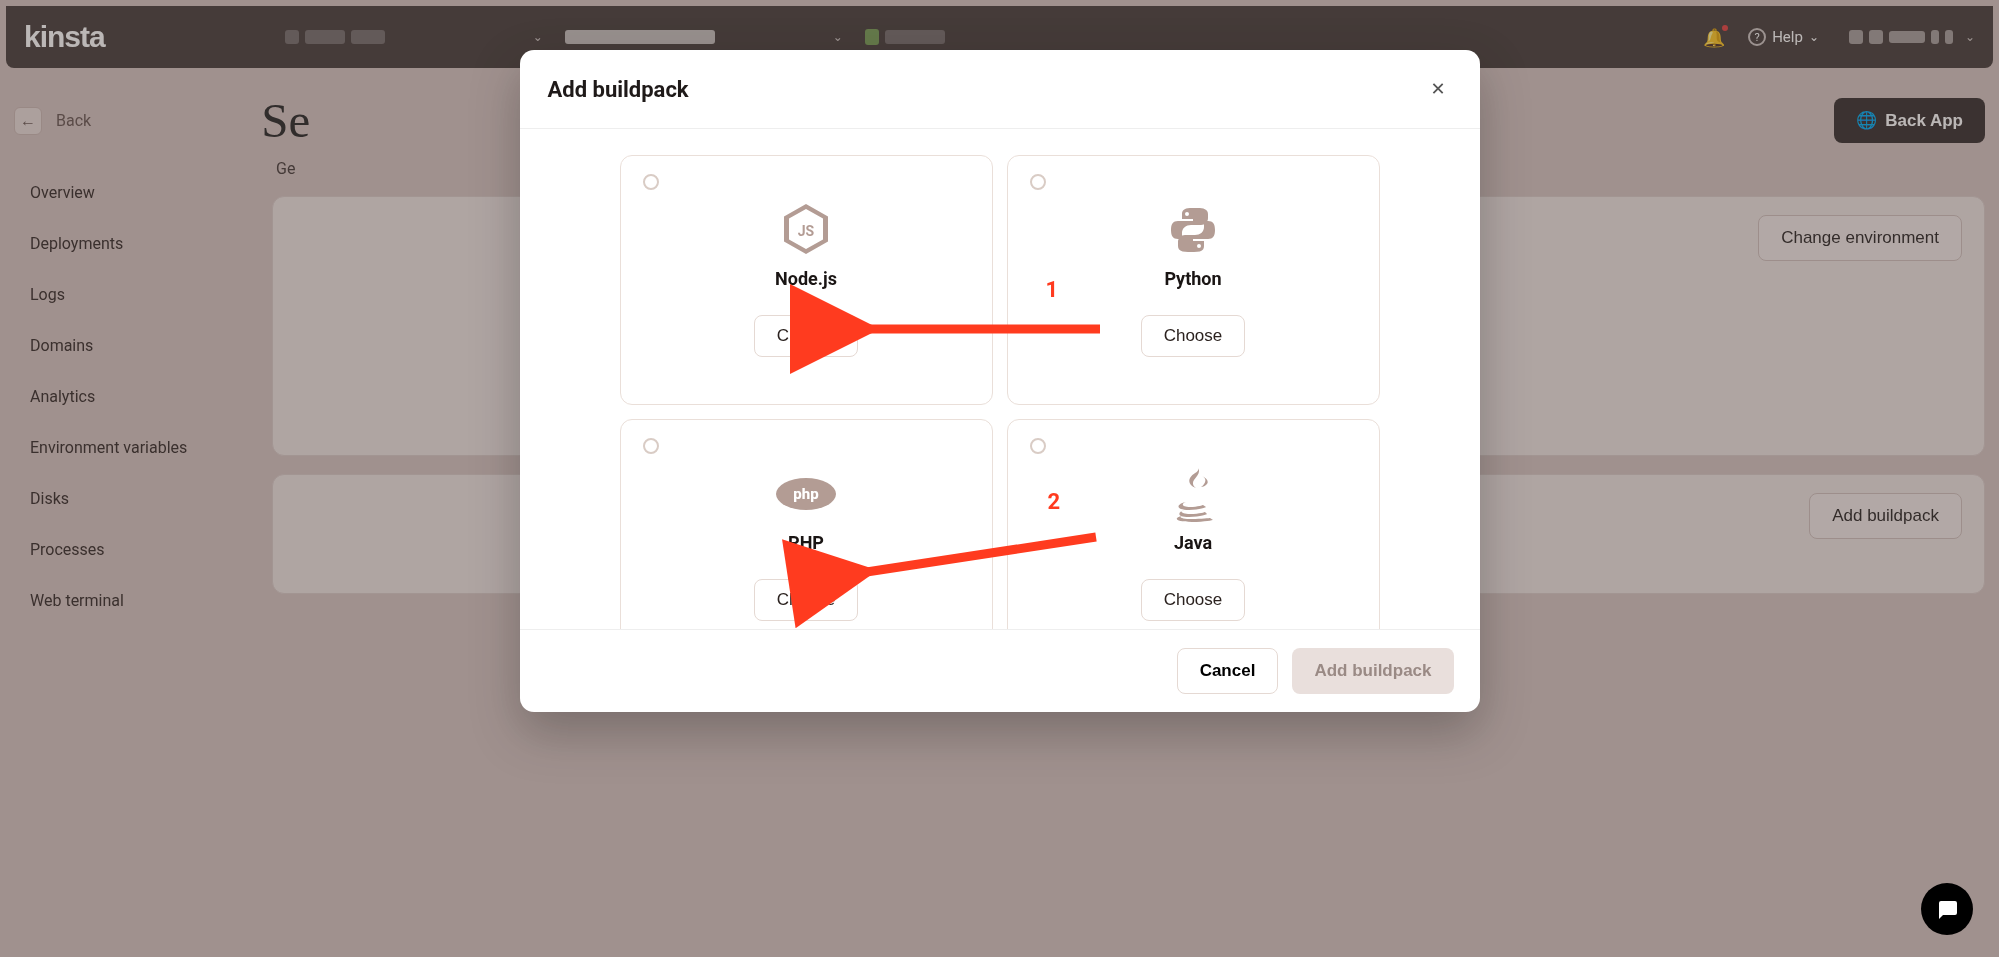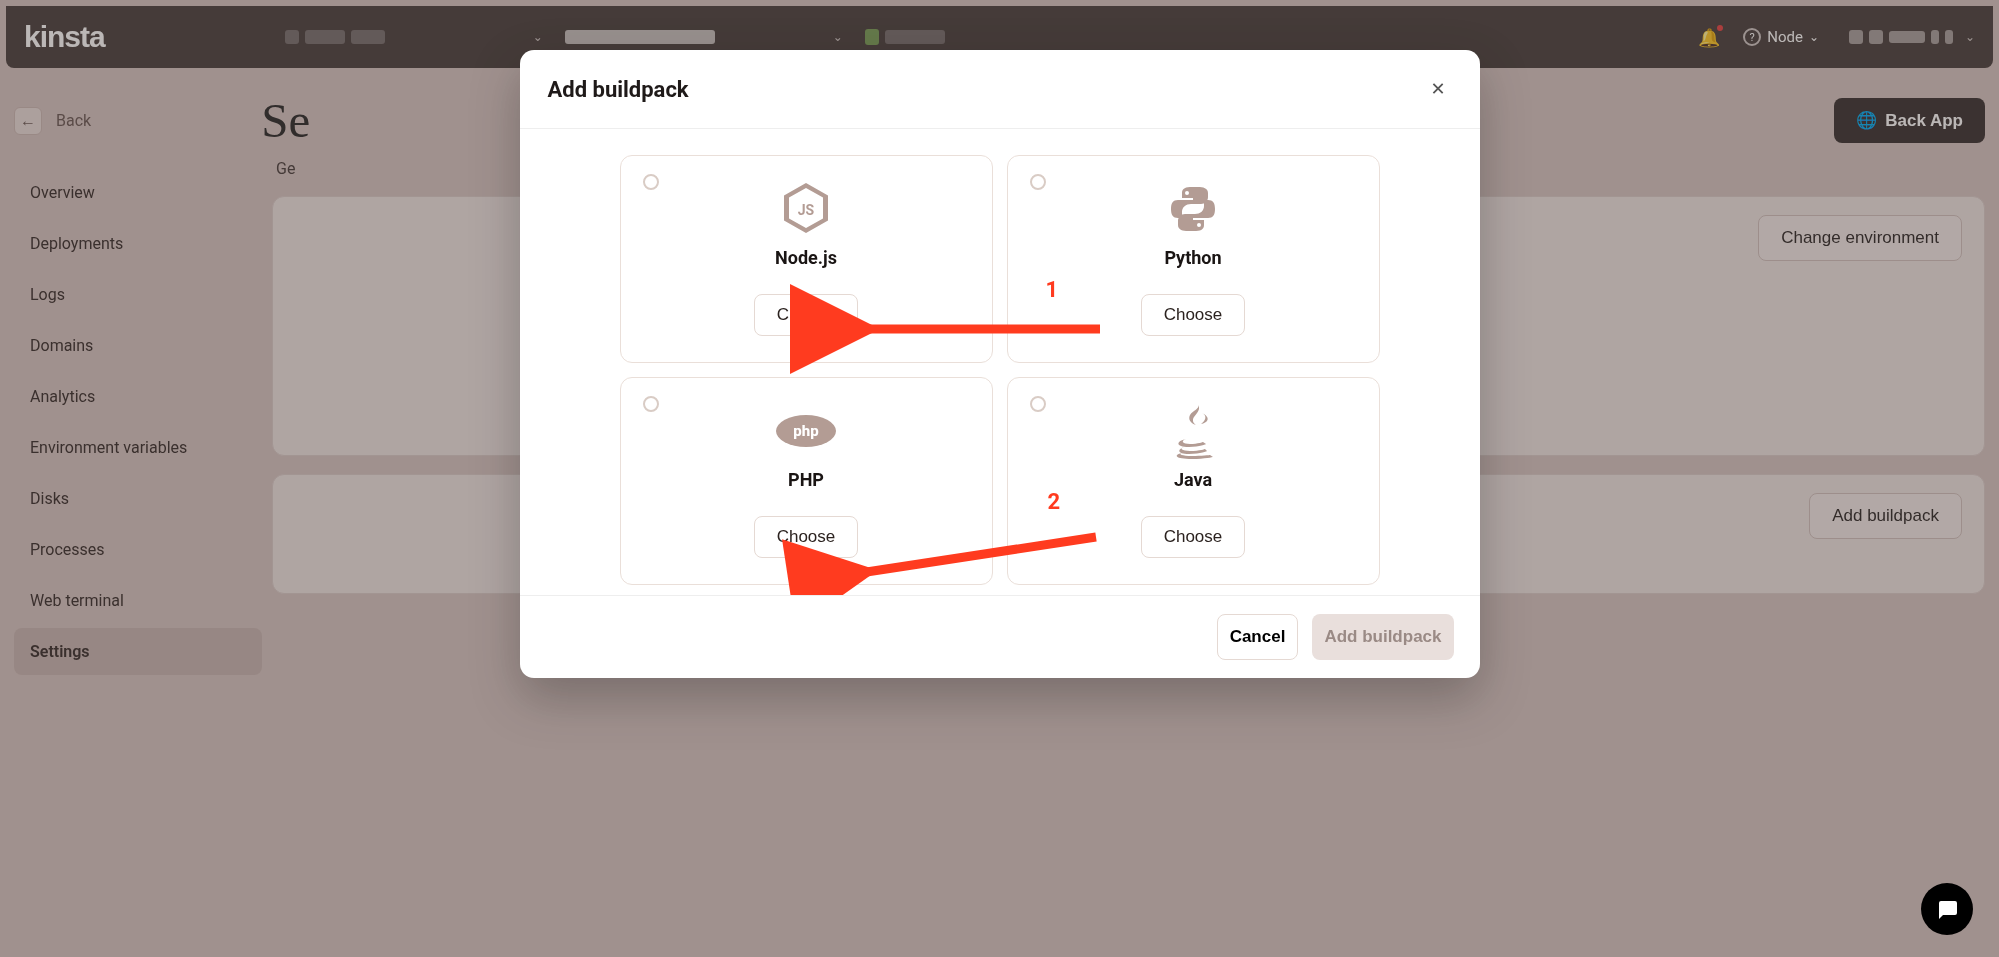--- a/index.html
+++ b/index.html
@@ -89,39 +89,39 @@
   .modal-head h2 { font-size:22px; font-weight:700; color:#1f1a19; }
   .close-x { font-size:18px; color:#555; background:none; border:none; cursor:pointer; padding:6px;}
   .modal-body {
     padding: 26px 100px 10px 100px;
     display:grid; grid-template-columns: 1fr 1fr; gap:14px;
     position:relative;
     max-height: 500px; overflow:hidden;
   }
   .card {
     border:1px solid #eadfd9; border-radius:12px; padding:24px 20px 26px 20px;
-    height: 208px;
+    height: 250px;
     display:flex; flex-direction:column; align-items:center; justify-content:center;
     position:relative; background:#fff;
   }
   .card .radio {
     position:absolute; top:18px; left:22px; width:16px; height:16px;
     border:2px solid #d9ccc5; border-radius:50%;
   }
   .card .icon { height:56px; display:flex; align-items:center; justify-content:center; margin-bottom:10px;}
   .card .name { font-size:18px; font-weight:700; color:#1a1514; margin-bottom:26px; }
   .choose-btn {
     background:#fff; border:1px solid #e5d9d3; border-radius:8px;
     padding:10px 22px; font-size:17px; font-weight:500; color:#2b221f;
   }
   .modal-foot {
     border-top:1px solid #eee; padding:18px 26px; display:flex; justify-content:flex-end; gap:14px;
   }
   .foot-btn {
-    border-radius:8px; padding:12px 12px; font-size:17px; font-weight:600; border:1px solid #e5d9d3; background:#fff;
+    border-radius:8px; padding:12px 22px; font-size:17px; font-weight:600; border:1px solid #e5d9d3; background:#fff;
   }
   .foot-btn.primary { background:#e9dfdc; color:#9a8a85; border:none; }
 
   
   .arrow {
     position:absolute; pointer-events:none;
   }
   .arrow svg { overflow:visible; }
   .ann-label {
     position:absolute; color:#ff3b1f; font-weight:700; font-size:22px; pointer-events:none;
@@ -154,21 +154,21 @@
   </div>
   <span class="chev">⌄</span>
   <div class="navblob" style="width:120px">
     <span class="b" style="width:14px; height:16px; background:#7aa05a;"></span>
     <span class="b" style="width:60px"></span>
   </div>
   <div class="spacer"></div>
   <span class="bell">🔔</span>
   <div class="help">
     <span style="width:18px;height:18px;border:2px solid #cfc7c5;border-radius:50%;display:inline-flex;align-items:center;justify-content:center;font-size:11px;">?</span>
-    <span>Node</span>
+    <span>Help</span>
     <span style="font-size:12px;">⌄</span>
   </div>
   <div class="userblob">
     <span class="sq"></span>
       <span class="sq"></span>
       <span class="bar"></span>
       <span class="sq" style="width:8px"></span>
       <span class="sq" style="width:8px"></span>
     <span style="font-size:12px;color:#cfc7c5;margin-left:6px;">⌄</span>
   </div>
@@ -194,21 +194,20 @@
   <div class="sidebar">
     <div class="side-item">Overview</div>
     <div class="side-item">Deployments</div>
     <div class="side-item">Logs</div>
     <div class="side-item">Domains</div>
     <div class="side-item">Analytics</div>
     <div class="side-item">Environment variables</div>
     <div class="side-item">Disks</div>
     <div class="side-item">Processes</div>
     <div class="side-item">Web terminal</div>
-    <div class="side-item active">Settings</div>
   </div>
 
   <div class="content">
     <div class="tab-row">Ge</div>
     <div class="panel">
       <button class="action-btn">Change environment</button>
     </div>
     <div class="panel" style="min-height:120px;">
       <button class="action-btn">Add buildpack</button>
     </div>

